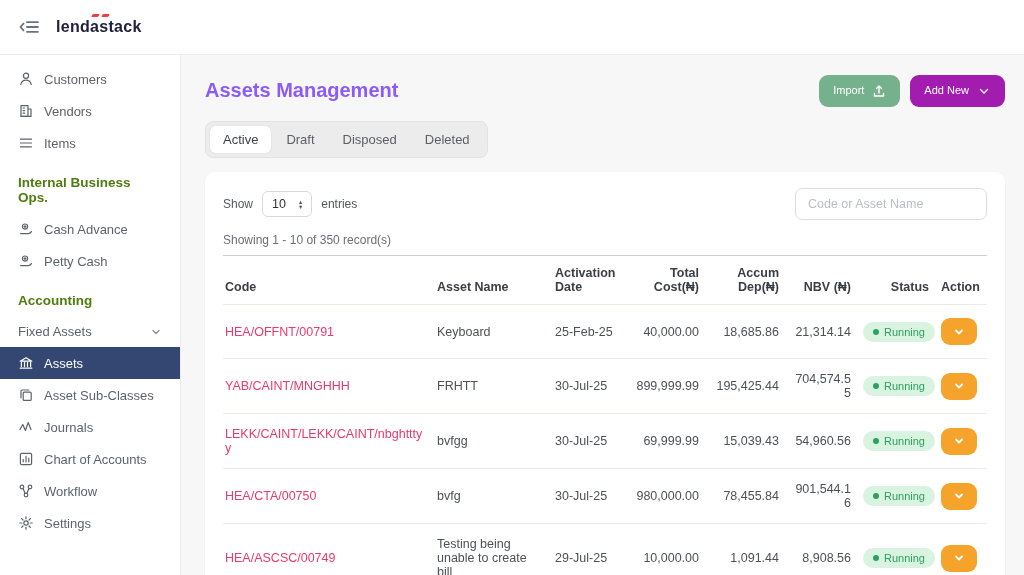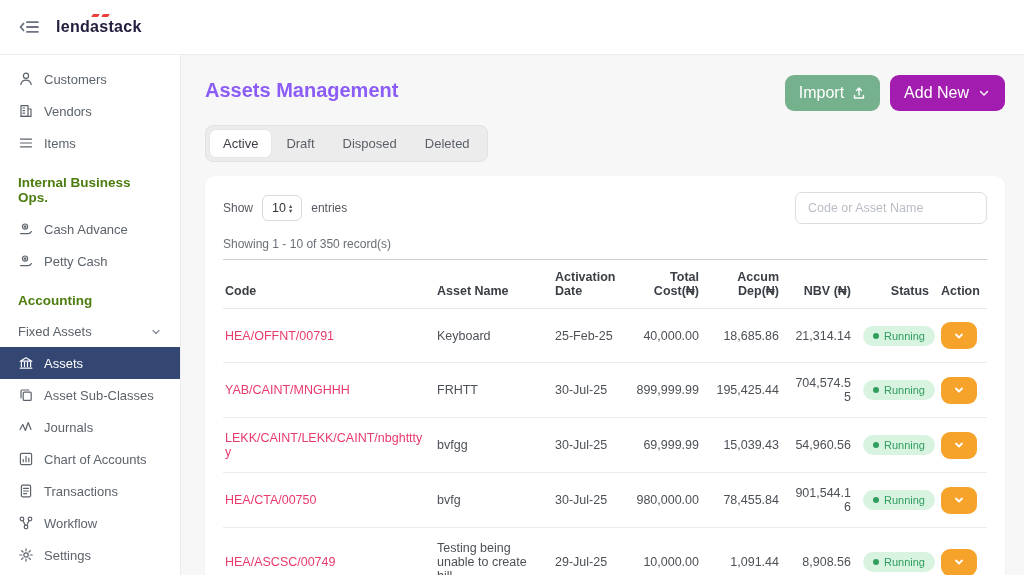--- a/index.html
+++ b/index.html
@@ -21,35 +21,35 @@
   .side-item.active { background:#344672; color:#fff; }
   .side-section { font-size:13.5px; font-weight:700; color:#4d7c0f; padding:16px 18px 8px; }
   .icon { width:16px; height:16px; fill:none; stroke:currentColor; stroke-width:1.2; stroke-linecap:round; stroke-linejoin:round; flex-shrink:0; }
   .chev { margin-left:auto; width:12px; height:12px; color:#8a8f98; }
 
   
   .main { flex:1; background:#f7f7f8; position:relative; padding:20px 19px 0 24px; overflow:hidden; }
   .main-header { display:flex; align-items:flex-start; justify-content:space-between; }
   .page-title { font-size:20px; font-weight:600; color:#8b5cf6; padding-top:4px; }
   .btns { display:flex; gap:10px; }
-  .btn { display:inline-flex; align-items:center; gap:8px; border:none; border-radius:9px; color:#fff; font-size:16px; padding:9px 14px; cursor:pointer; font-family:inherit; }
+  .btn { display:inline-flex; align-items:flex-start; gap:8px; border:none; border-radius:9px; color:#fff; font-size:11px; padding:9px 14px; cursor:pointer; font-family:inherit; }
   .btn-import { background:#76b18e; }
   .btn-add { background:#a21caf; }
   .bicon { width:14px; height:14px; fill:none; stroke:#fff; stroke-width:1.4; stroke-linecap:round; stroke-linejoin:round; }
 
   
   .tabs { display:inline-flex; gap:2px; background:#ececec; border:1px solid #e2e2e2; border-radius:8px; padding:4px; margin-top:14px; }
   .tab { font-size:13px; color:#5a5f66; padding:6px 13px; border-radius:6px; cursor:pointer; }
   .tab.active { background:#fff; color:#3c4046; box-shadow:0 0 0 1px #e6e6e6; }
 
   
   .card { background:#fff; border-radius:10px; margin-top:14px; padding:16px 18px; min-height:430px; box-shadow:0 1px 3px rgba(0,0,0,.05); }
   .card-top { display:flex; align-items:center; justify-content:space-between; }
   .show-group { display:flex; align-items:center; gap:9px; font-size:12px; color:#55595f; }
-  .page-size { display:flex; align-items:center; gap:3px; border:1px solid #d9d9d9; border-radius:6px; padding:5px 9px; font-size:12.5px; color:#333; background:#fff; cursor:pointer; }
+  .page-size { display:flex; align-items:center; gap:13px; border:1px solid #d9d9d9; border-radius:6px; padding:5px 9px; font-size:12.5px; color:#333; background:#fff; cursor:pointer; }
   .spin { display:flex; flex-direction:column; font-size:6.5px; line-height:5px; color:#555; }
   .search { width:192px; height:32px; border:1px solid #ddd; border-radius:7px; padding:0 12px; font-size:12.5px; color:#444; background:#fff; font-family:inherit; }
   .search::placeholder { color:#b9bec5; }
   .summary { font-size:12px; color:#6a6f76; margin-top:13px; }
 
   
   table { width:100%; border-collapse:collapse; margin-top:8px; table-layout:fixed; }
   th { font-size:12.5px; font-weight:700; color:#3a3f45; text-align:left; padding:10px 6px; border-top:1px solid #cfcfcf; border-bottom:1px solid #ece8e3; vertical-align:bottom;margin-top:16px; }
   td { font-size:12.5px; color:#4c5157; padding:13px 6px; border-bottom:1px solid #f0ebe6; vertical-align:middle; word-wrap:break-word; }
   th:first-child, td:first-child { padding-left:2px; }
@@ -146,27 +146,20 @@
           <path d="M2 10.5l2.8-5 2.6 6 2.8-8 2.8 7"></path>
         </svg>
       <span>Journals</span>
     </div>
     <div class="side-item">
       <svg class="icon" viewBox="0 0 16 16">
           <rect x="2.4" y="2.4" width="11.2" height="11.2" rx="1.4"></rect>
           <path d="M5.2 10.8V8.4M8 10.8V5.4M10.8 10.8V7.2"></path>
         </svg>
       <span>Chart of Accounts</span>
-    </div>
-    <div class="side-item">
-      <svg class="icon" viewBox="0 0 16 16">
-          <rect x="3.4" y="2.2" width="9.2" height="11.6" rx="1.2"></rect>
-          <path d="M5.6 5.4h4.8M5.6 8h4.8M5.6 10.6h3"></path>
-        </svg>
-      <span>Transactions</span>
     </div>
     <div class="side-item">
       <svg class="icon" viewBox="0 0 16 16">
           <circle cx="4" cy="4" r="1.8"></circle>
           <circle cx="12" cy="4" r="1.8"></circle>
           <circle cx="8" cy="12" r="1.8"></circle>
           <path d="M5 5.4L7 10M11 5.4L9 10"></path>
         </svg>
       <span>Workflow</span>
     </div>

